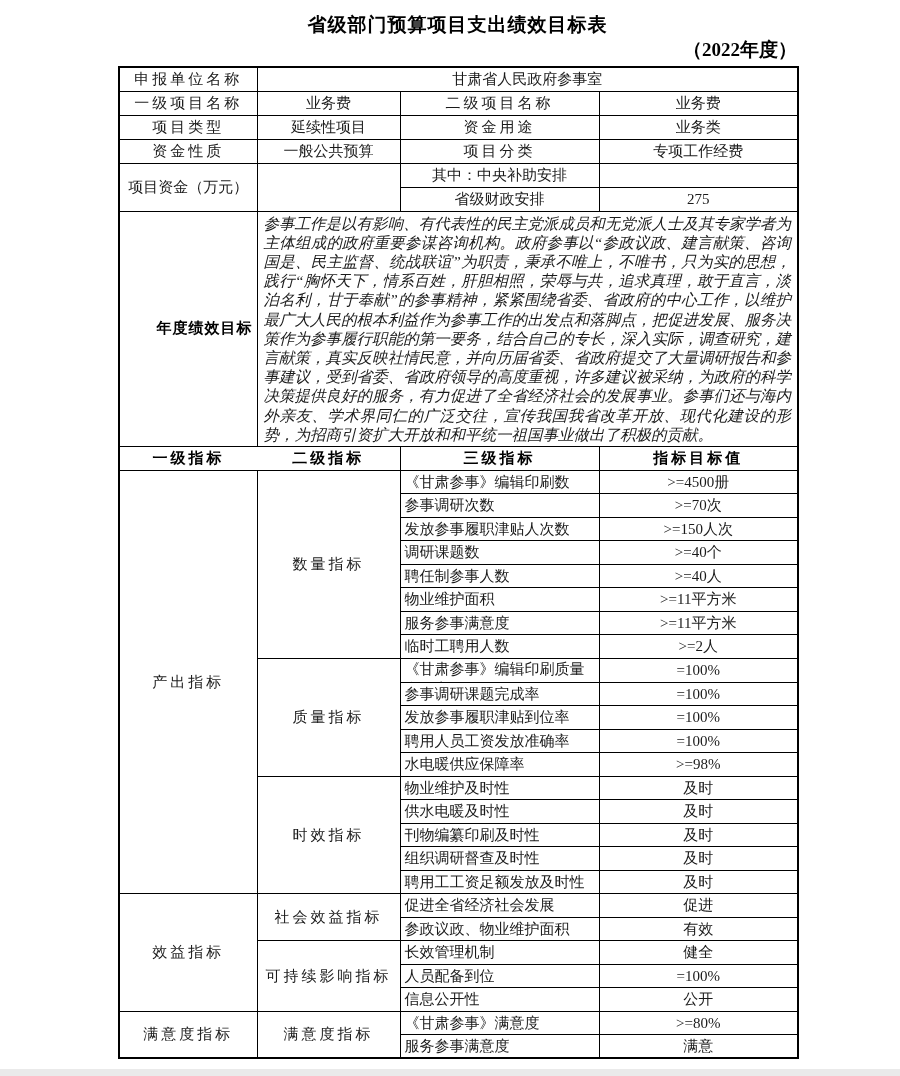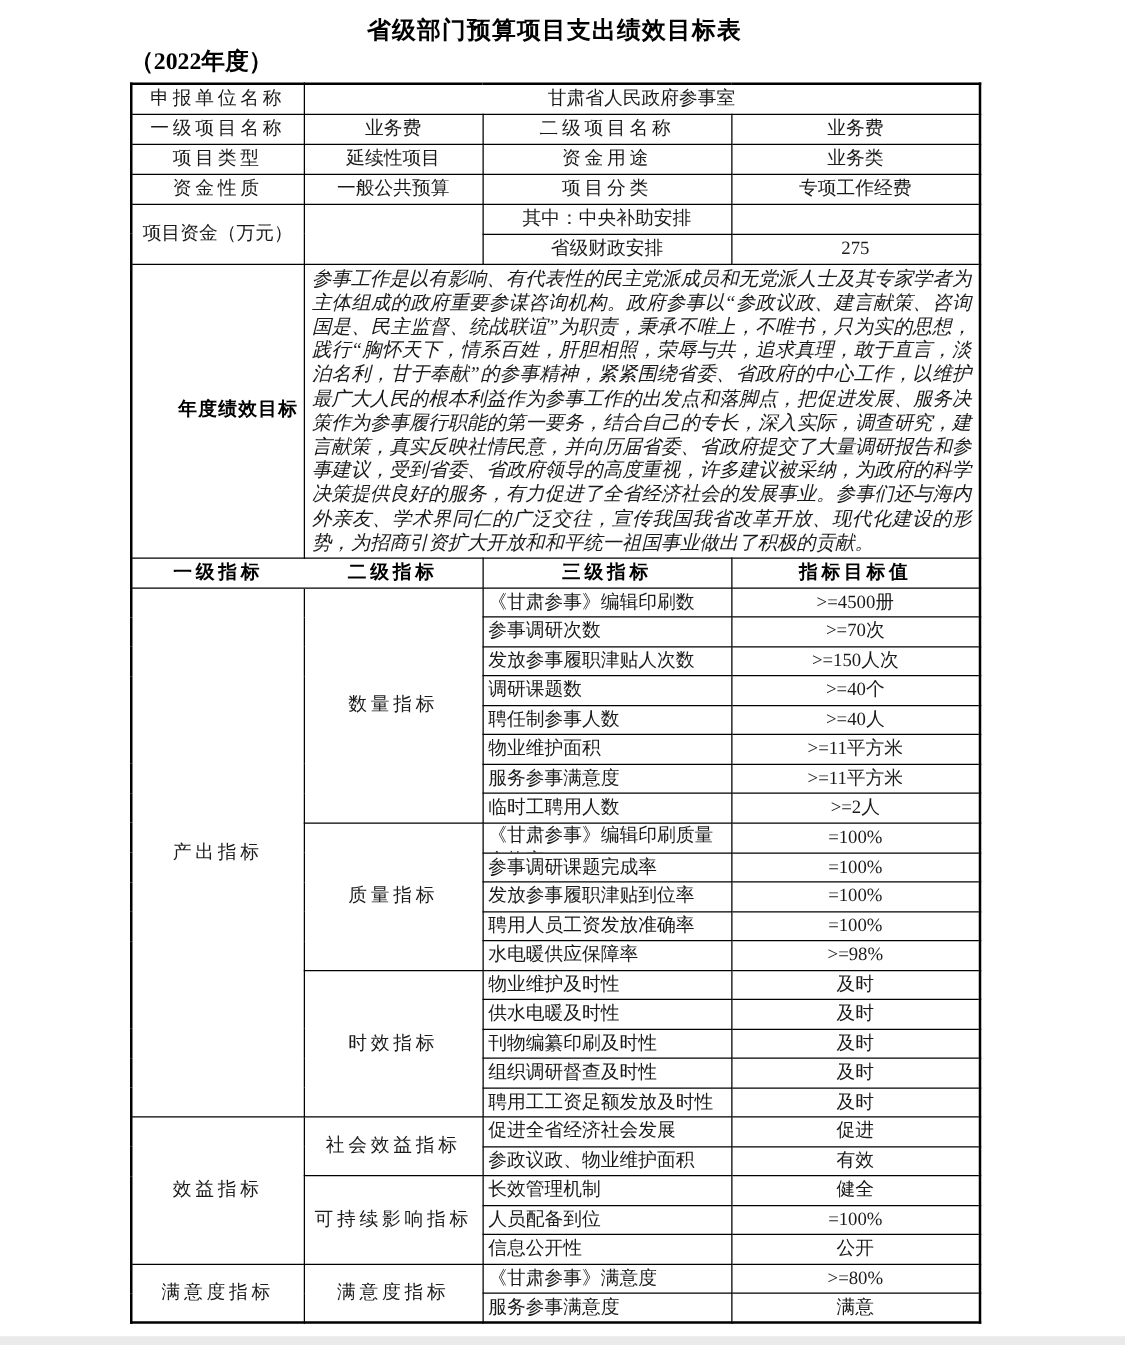--- a/index.html
+++ b/index.html
@@ -1,27 +1,27 @@
 <!DOCTYPE html>
 <html><head>
 <meta charset="utf-8">
 <style>
   html,body{margin:0;padding:0;}
   body{
     width:900px;height:1076px;background:#ffffff;position:relative;
     font-family:"Liberation Serif","DejaVu Serif",serif;color:#1a1a1a;
     -webkit-font-smoothing:antialiased;overflow:hidden;
   }
-  .doc{position:absolute;left:104px;top:0;width:679px;}
+  .doc{position:absolute;left:118px;top:0;width:679px;}
   .title{
     margin:14px 0 0 0;font-size:19px;font-weight:bold;text-align:center;
     line-height:21px;letter-spacing:1px;color:#000;
   }
   .subtitle{
-    margin:4px 0 0 0;font-size:19px;font-weight:bold;text-align:left;
+    margin:4px 0 0 0;font-size:19px;font-weight:bold;text-align:right;
     line-height:21px;color:#000;
   }
   table.main{
     margin-top:6px;border-collapse:collapse;table-layout:fixed;width:679px;
     border:2px solid #000;
   }
   td,th{
     border:1px solid #000;padding:0 4px;text-align:center;vertical-align:middle;
     font-size:15px;font-weight:normal;line-height:1.25;overflow:hidden;color:#1a1a1a;
   }

